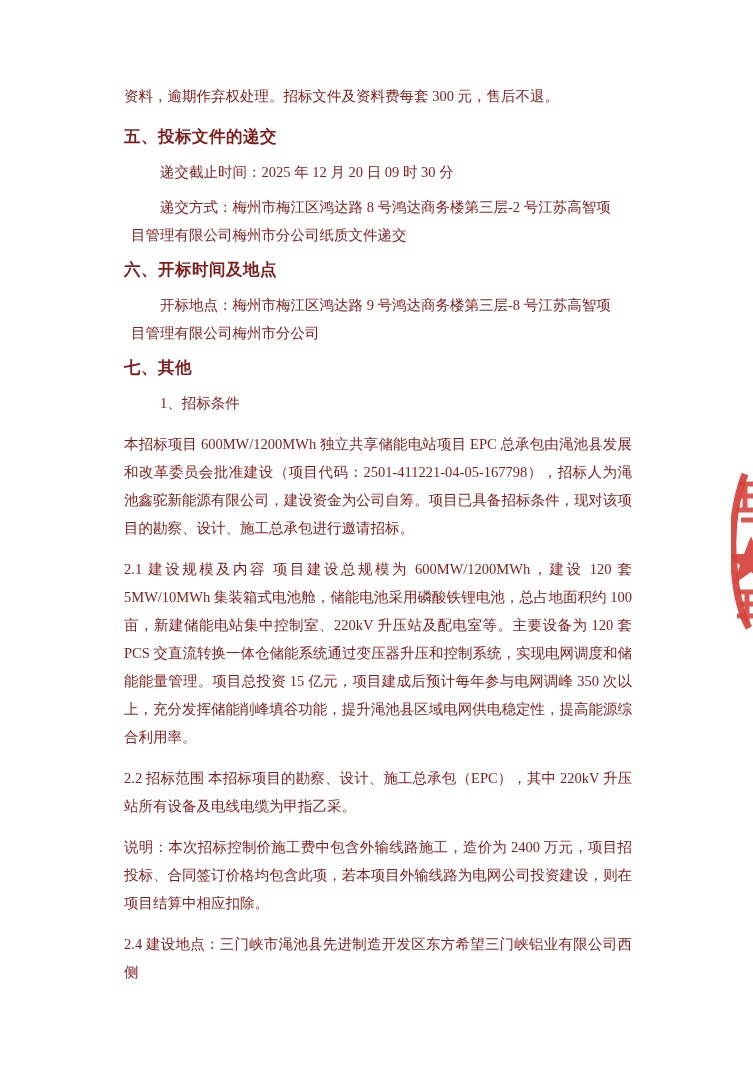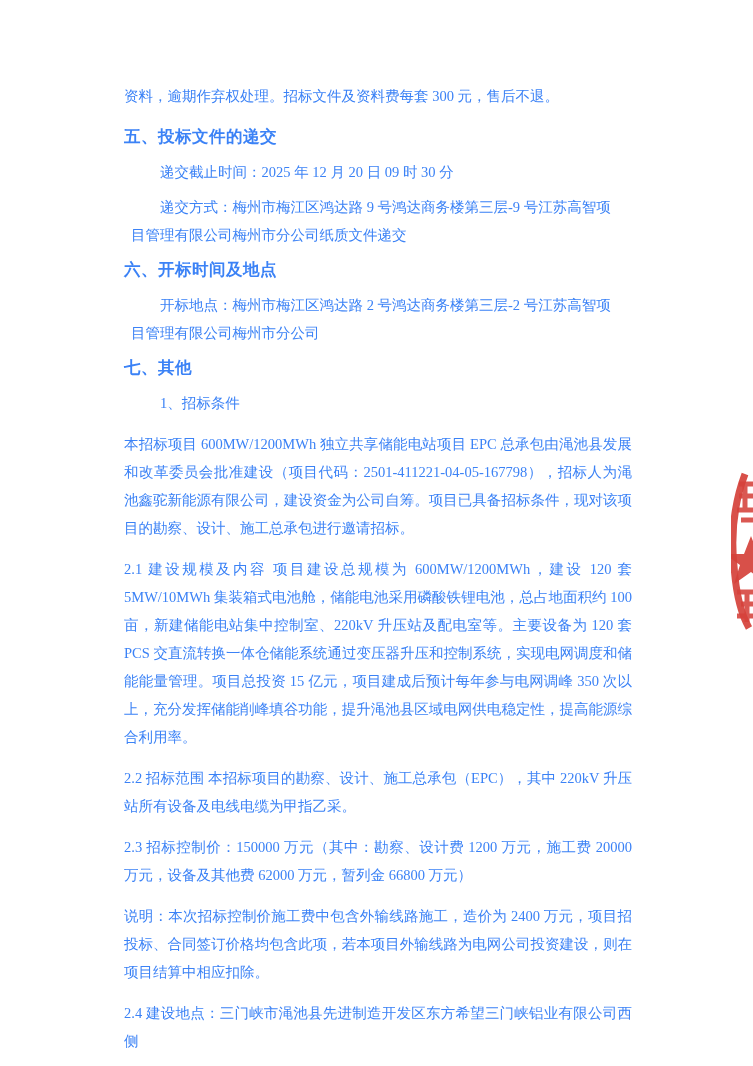--- a/index.html
+++ b/index.html
@@ -3,21 +3,21 @@
 <meta charset="utf-8">
 <style>
   html, body { margin: 0; padding: 0; background: #ffffff; }
   .page {
     position: relative;
     width: 753px;
     height: 1066px;
     background: #ffffff;
     overflow: hidden;
     font-family: "Liberation Serif", "DejaVu Serif", serif;
-    color: #3b82f6;
+    color: #7f1d1d;
     box-sizing: border-box;
   }
   .content {
     position: absolute;
     left: 124px;
     top: 82px;
     width: 508px;
     font-size: 14.5px;
     line-height: 28px;
   }
@@ -50,29 +50,28 @@
 </style>
 </head>
 <body>
 
 <div class="page">
 
   <div class="content">
     <div class="block p first">资料，逾期作弃权处理。招标文件及资料费每套 300 元，售后不退。</div>
     <div class="block h">五、投标文件的递交</div>
     <div class="block indent">递交截止时间：2025 年 12 月 20 日 09 时 30 分</div>
-    <div class="block indent">递交方式：梅州市梅江区鸿达路 9 号鸿达商务楼第三层-9 号江苏高智项目管理有限公司梅州市分公司纸质文件递交</div>
+    <div class="block indent">递交方式：梅州市梅江区鸿达路 8 号鸿达商务楼第三层-2 号江苏高智项目管理有限公司梅州市分公司纸质文件递交</div>
     <div class="block h">六、开标时间及地点</div>
-    <div class="block indent">开标地点：梅州市梅江区鸿达路 2 号鸿达商务楼第三层-2 号江苏高智项目管理有限公司梅州市分公司</div>
+    <div class="block indent">开标地点：梅州市梅江区鸿达路 9 号鸿达商务楼第三层-8 号江苏高智项目管理有限公司梅州市分公司</div>
     <div class="block h">七、其他</div>
     <div class="block indent">1、招标条件</div>
     <div class="block p">本招标项目 600MW/1200MWh 独立共享储能电站项目 EPC 总承包由渑池县发展和改革委员会批准建设（项目代码：2501-411221-04-05-167798），招标人为渑池鑫驼新能源有限公司，建设资金为公司自筹。项目已具备招标条件，现对该项目的勘察、设计、施工总承包进行邀请招标。</div>
     <div class="block p">2.1 建设规模及内容 项目建设总规模为 600MW/1200MWh，建设 120 套 5MW/10MWh 集装箱式电池舱，储能电池采用磷酸铁锂电池，总占地面积约 100 亩，新建储能电站集中控制室、220kV 升压站及配电室等。主要设备为 120 套 PCS 交直流转换一体仓储能系统通过变压器升压和控制系统，实现电网调度和储能能量管理。项目总投资 15 亿元，项目建成后预计每年参与电网调峰 350 次以上，充分发挥储能削峰填谷功能，提升渑池县区域电网供电稳定性，提高能源综合利用率。</div>
     <div class="block p">2.2 招标范围 本招标项目的勘察、设计、施工总承包（EPC），其中 220kV 升压站所有设备及电线电缆为甲指乙采。</div>
-    <div class="block p">2.3 招标控制价：150000 万元（其中：勘察、设计费 1200 万元，施工费 20000 万元，设备及其他费 62000 万元，暂列金 66800 万元）</div>
     <div class="block p">说明：本次招标控制价施工费中包含外输线路施工，造价为 2400 万元，项目招投标、合同签订价格均包含此项，若本项目外输线路为电网公司投资建设，则在项目结算中相应扣除。</div>
     <div class="block p">2.4 建设地点：三门峡市渑池县先进制造开发区东方希望三门峡铝业有限公司西侧</div>
 
   </div>
 
   <div class="stamp">
     <svg width="160" height="166" viewBox="0 0 160 166" xmlns="http://www.w3.org/2000/svg">
 
       <path d="M 14 8 C 2 40 0 70 3 100 C 5 128 10 148 18 162" fill="none" stroke="#d5413a" stroke-width="7" opacity="0.92"></path>
 

